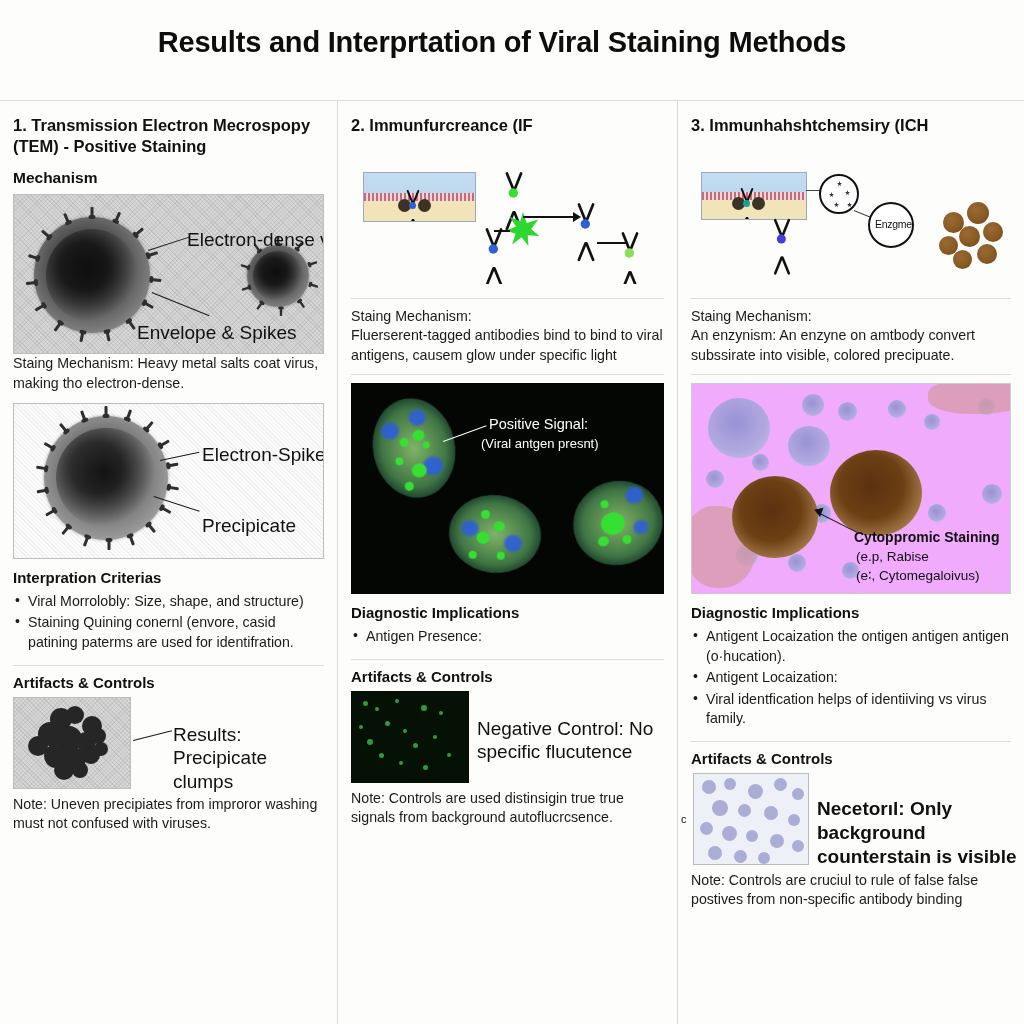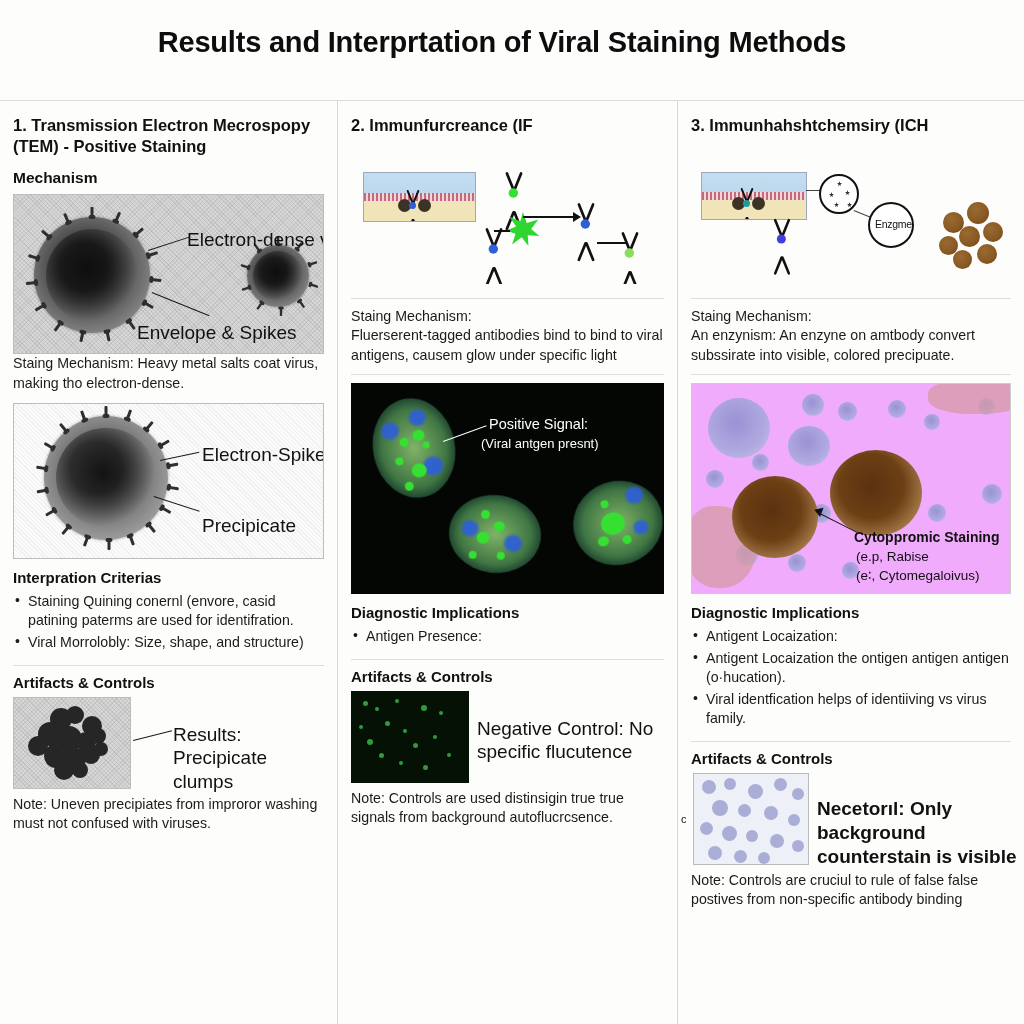--- a/index.html
+++ b/index.html
@@ -320,22 +320,22 @@
           <span class="spike" style="transform:rotate(340deg) translate(-50%,-72px);"></span>
         </div>
         <div class="leader" style="left:146px; top:56px; width:40px; transform:rotate(-12deg);"></div>
         <div class="fig-label" style="left:188px; top:39px;">Electron-Spikee</div>
         <div class="leader" style="left:140px; top:92px; width:48px; transform:rotate(18deg);"></div>
         <div class="fig-label" style="left:188px; top:110px;">Precipicate</div>
       </div>
 
       <div class="sec-head" style="margin-top:10px;">Interpration Criterias</div>
       <ul class="bullets">
+        <li>Viral Morrolobly: Size, shape, and structure)</li>
         <li>Staining Quining conernl (envore, casid patining paterms are used for identifration.</li>
-        <li>Viral Morrolobly: Size, shape, and structure)</li>
       </ul>
 
       <div class="hr" style="margin-top:12px;"></div>
       <div class="sec-head">Artifacts &amp; Controls</div>
 
       <div style="position:relative; height:92px; margin-top:5px;">
         <div class="fig tem-bg" style="position:absolute; left:0; top:0; width:118px; height:92px;">
           <div class="clump" style="left:14px; top:8px; width:86px; height:74px;">
             <i style="left:22px; top:2px; width:22px; height:22px;"></i>
             <i style="left:38px; top:0px; width:18px; height:18px;"></i>
@@ -573,22 +573,22 @@
           <div class="leader" style="left:126px; top:128px; width:44px; transform:rotate(27deg);"></div>
           <div class="arrow-head" style="left:122px; top:122px; transform:rotate(200deg); border-left-color:#111;"></div>
           <div class="fig-label" style="left:162px; top:145px; font-weight:bold; font-size:14px;">Cytoppromic Staining</div>
           <div class="fig-label" style="left:164px; top:165px; font-size:13.5px;">(e.p, Rabise</div>
           <div class="fig-label" style="left:164px; top:184px; font-size:13.5px;">(e∶, Cytomegaloivus)</div>
         </div>
       </div>
 
       <div class="sec-head" style="margin-top:10px;">Diagnostic Implications</div>
       <ul class="bullets">
+        <li>Antigent Locaization the ontigen antigen antigen (o·hucation).</li>
         <li>Antigent Locaization:</li>
-        <li>Antigent Locaization the ontigen antigen antigen (o·hucation).</li>
         <li>Viral identfication helps of identiiving vs virus family.</li>
       </ul>
 
       <div class="hr" style="margin-top:12px;"></div>
       <div class="sec-head">Artifacts &amp; Controls</div>
 
       <div style="position:relative; height:92px; margin-top:5px;">
         <span class="side-c" style="left:-10px; top:40px;">c</span>
         <div class="fig" style="position:absolute; left:2px; top:0; width:116px; height:92px; border:1px solid #bbb;">
           <div class="ihcneg">

